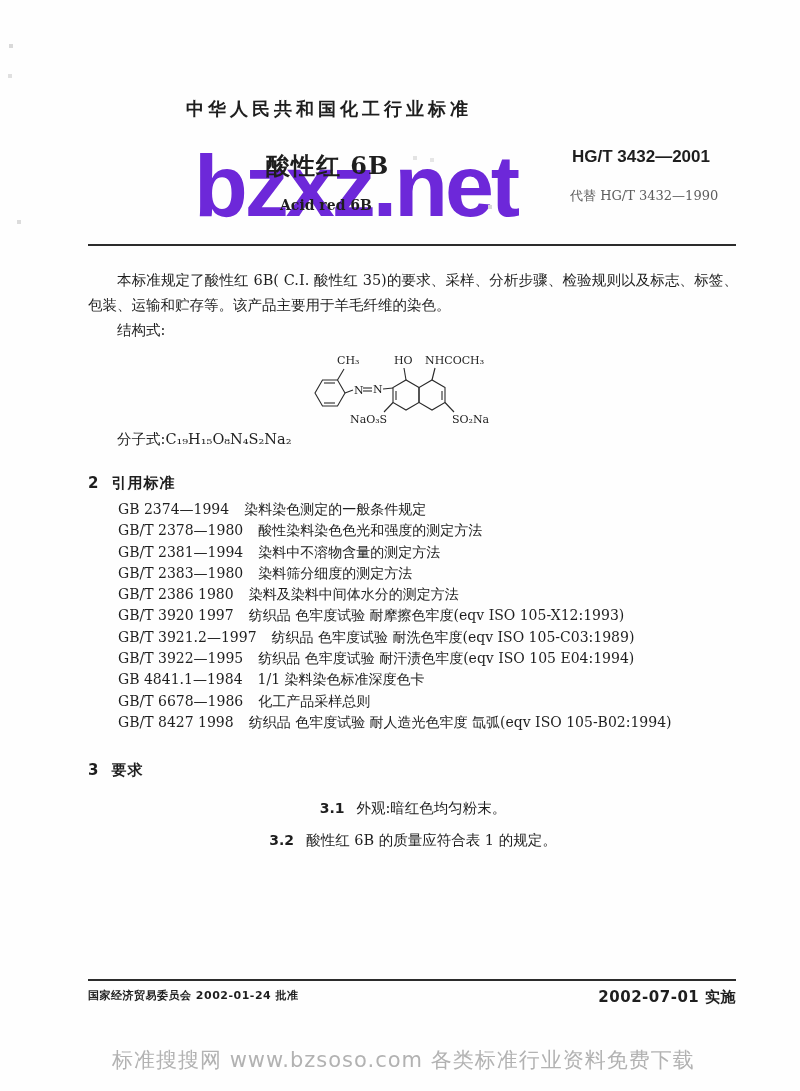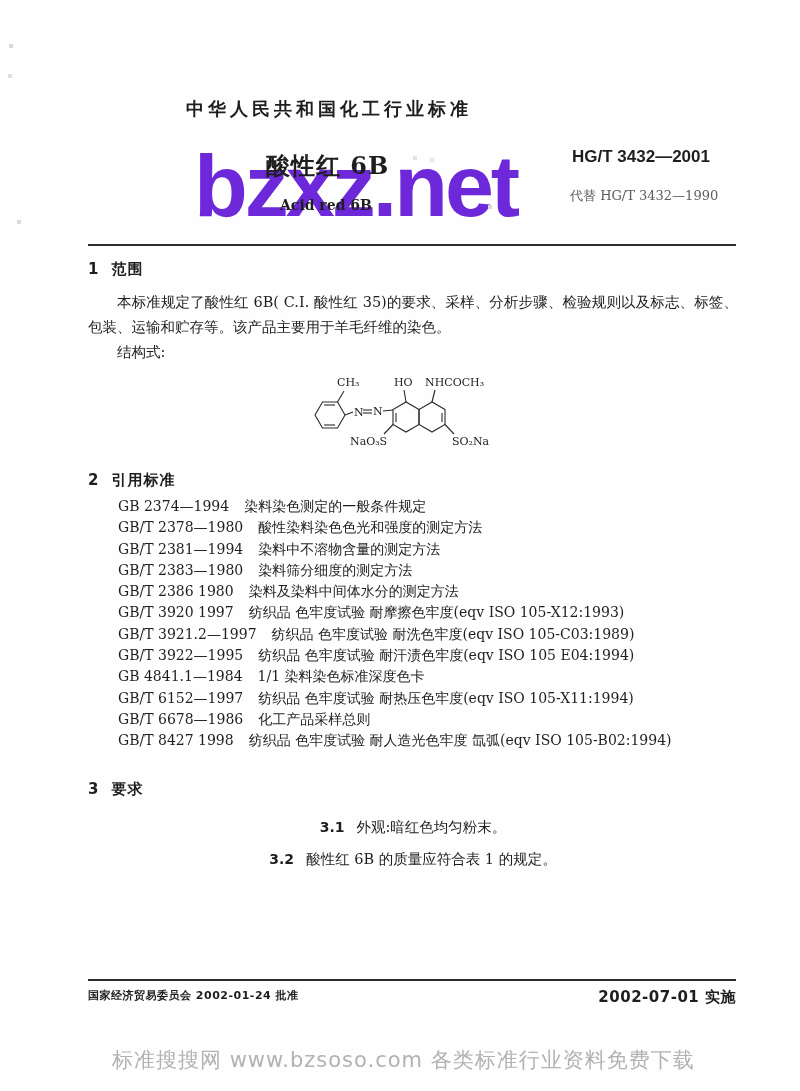--- a/index.html
+++ b/index.html
@@ -73,23 +73,20 @@
 
 <div class="abs hdr-type">中华人民共和国化工行业标准</div>
 <div class="abs hdr-title-cn">酸性红 6B</div>
 <div class="abs hdr-title-en">Acid red 6B</div>
 <div class="abs hdr-no">HG/T 3432—2001</div>
 <div class="abs hdr-replaces">代替 HG/T 3432—1990</div>
 <div class="abs rule rule-top"></div>
 
 <div class="abs content">
 
-  <div class="sec-h">
-    <span class="num">1</span><span>范围</span>
-  </div>
   <p class="para">本标准规定了酸性红 6B( C.I. 酸性红 35)的要求、采样、分析步骤、检验规则以及标志、标签、包装、运输和贮存等。该产品主要用于羊毛纤维的染色。</p>
   <p class="line-ind">结构式:</p>
 
   <div class="struct-wrap">
     <svg width="250" height="80" viewBox="0 0 250 80">
 
       <polygon points="51,46 43.5,33 28.5,33 21,46 28.5,59 43.5,59"></polygon>
       <line x1="30" y1="36" x2="41" y2="36"></line>
       <line x1="30" y1="56" x2="41" y2="56"></line>
 
@@ -116,36 +113,36 @@
       <text x="131" y="17" font-size="11">NHCOCH₃</text>
 
       <line x1="99" y1="55.5" x2="90" y2="65"></line>
       <text x="56" y="76" font-size="11">NaO₃S</text>
 
       <line x1="151" y1="55.5" x2="160" y2="65"></line>
       <text x="158" y="76" font-size="11">SO₂Na</text>
     </svg>
   </div>
 
+  <p class="line-ind">分子式:C₁₉H₁₅O₈N₄S₂Na₂</p>
 
   <div class="sec-h mt18">
     <span class="num">2</span><span>引用标准</span>
   </div>
 
   <div class="refs">
     <div class="ref-row"><span class="ref-code">GB 2374—1994</span><span>染料染色测定的一般条件规定</span></div>
     <div class="ref-row"><span class="ref-code">GB/T 2378—1980</span><span>酸性染料染色色光和强度的测定方法</span></div>
     <div class="ref-row"><span class="ref-code">GB/T 2381—1994</span><span>染料中不溶物含量的测定方法</span></div>
     <div class="ref-row"><span class="ref-code">GB/T 2383—1980</span><span>染料筛分细度的测定方法</span></div>
     <div class="ref-row"><span class="ref-code">GB/T 2386  1980</span><span>染料及染料中间体水分的测定方法</span></div>
     <div class="ref-row"><span class="ref-code">GB/T 3920  1997</span><span>纺织品  色牢度试验  耐摩擦色牢度(eqv ISO 105-X12:1993)</span></div>
     <div class="ref-row"><span class="ref-code">GB/T 3921.2—1997</span><span>纺织品  色牢度试验  耐洗色牢度(eqv ISO 105-C03:1989)</span></div>
     <div class="ref-row"><span class="ref-code">GB/T 3922—1995</span><span>纺织品  色牢度试验  耐汗渍色牢度(eqv ISO 105 E04:1994)</span></div>
     <div class="ref-row"><span class="ref-code">GB 4841.1—1984</span><span>1/1 染料染色标准深度色卡</span></div>
-    <div class="ref-row"><span class="ref-code">GB/T 6152—1997</span><span>纺织品  色牢度试验  耐热压色牢度(eqv ISO 105-X11:1994)</span></div>
     <div class="ref-row"><span class="ref-code">GB/T 6678—1986</span><span>化工产品采样总则</span></div>
     <div class="ref-row"><span class="ref-code">GB/T 8427  1998</span><span>纺织品  色牢度试验  耐人造光色牢度  氙弧(eqv ISO 105-B02:1994)</span></div>
   </div>
 
   <div class="sec-h mt26">
     <span class="num">3</span><span>要求</span>
   </div>
   <div class="clause mt14">
     <span class="num">3.1</span><span>外观:暗红色均匀粉末。</span>
   </div>

